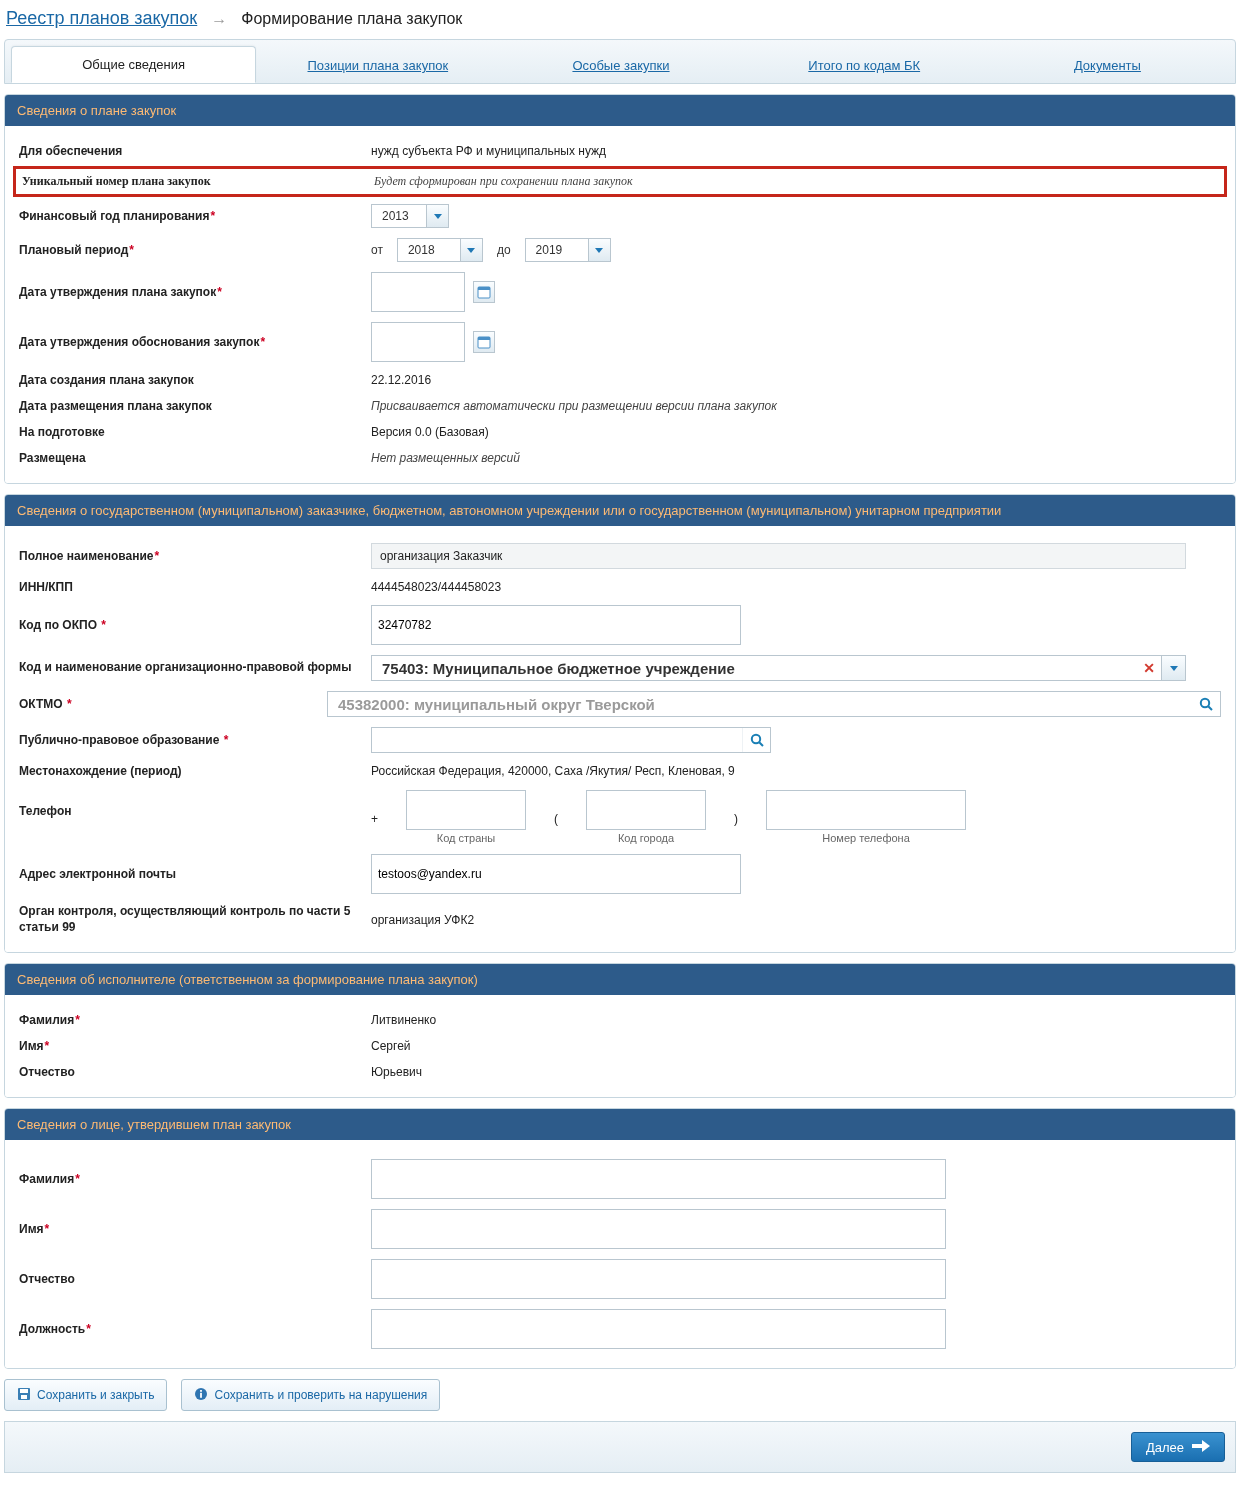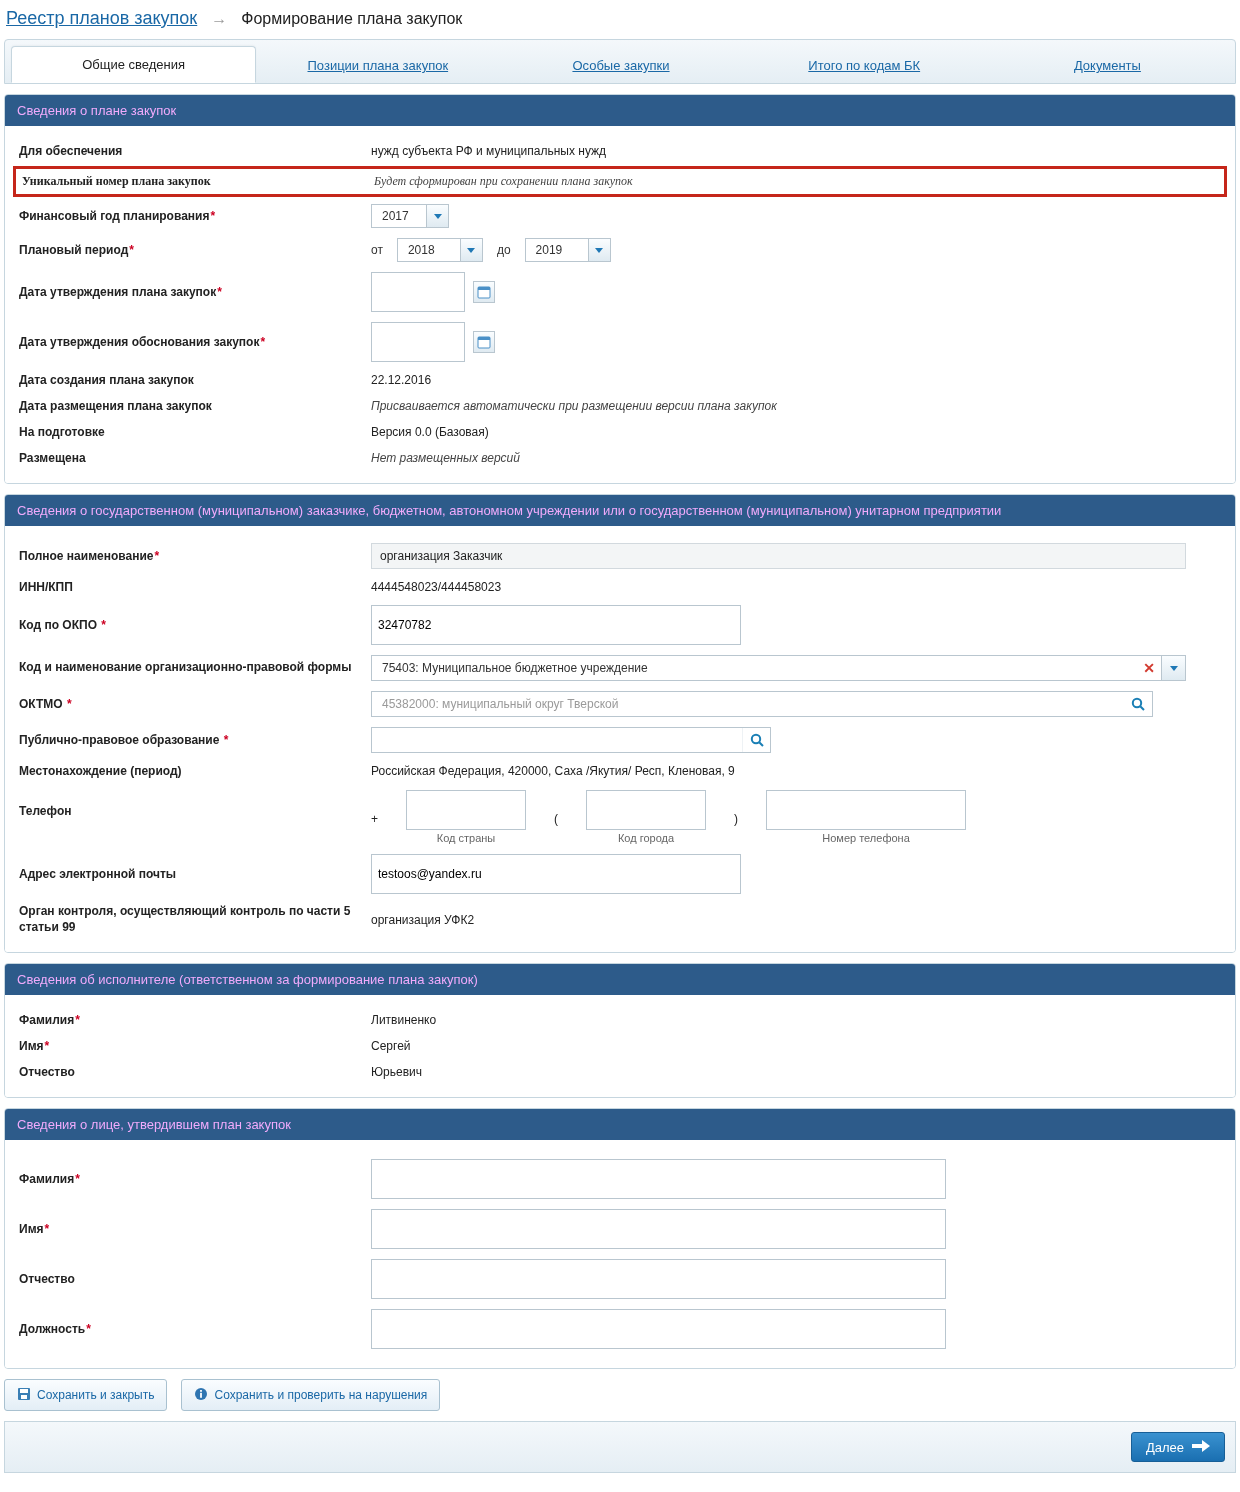--- a/index.html
+++ b/index.html
@@ -58,21 +58,21 @@
     box-shadow: 0 -1px 2px rgba(0,0,0,0.04);
   }
   .panel {
     border: 1px solid #c6d6df;
     border-radius: 4px;
     margin-top: 10px;
     overflow: hidden;
   }
   .panel-header {
     background: #2d5b8a;
-    color: #f0abfc;
+    color: #fdba74;
     padding: 8px 12px;
     font-size: 13px;
   }
   .panel-body { background: #fff; padding: 12px 14px; }
   .panel-body-light { background: #fff; padding: 14px 14px; }
   .row {
     display: flex;
     align-items: center;
     padding: 5px 0;
     min-height: 26px;
@@ -158,21 +158,21 @@
   .combo-wide {
     flex: 1;
     height: 26px;
     display:flex;
     align-items:stretch;
     border: 1px solid #b9c6cf;
     background: #fff;
   }
   .combo-wide-text {
     flex:1; padding: 0 10px; display:flex; align-items:center;
-    font-size:12px; color:#333;
+    font-size:15px; color:#333;font-weight:bold;
   }
   .combo-wide .placeholder { color:#9a9a9a; }
   .combo-wide-close {
     width: 24px; display:flex; align-items:center; justify-content:center;
     color:#d23a2f; font-weight:bold; font-size:14px; cursor:pointer;
   }
   .combo-wide-btn {
     width: 24px;
     background: linear-gradient(#fafdff,#dfeaf1);
     border-left: 1px solid #b9c6cf;
@@ -258,21 +258,21 @@
         <div class="lbl">Уникальный номер плана закупок</div>
         <div class="val val-italic">Будет сформирован при сохранении плана закупок</div>
       </div>
 
       <div class="row row-tall">
         <div class="lbl">
           <span>Финансовый год планирования</span><span class="req">*</span>
         </div>
         <div class="val">
           <div class="combo">
-            <div class="combo-text">2017</div>
+            <div class="combo-text">2013</div>
             <div class="combo-btn">
               <svg viewBox="0 0 10 10">
                   <polygon points="1,3 9,3 5,8" fill="#1f78b5"></polygon>
                 </svg>
             </div>
           </div>
         </div>
       </div>
 
       <div class="row row-tall">
@@ -392,21 +392,21 @@
             </div>
           </div>
         </div>
       </div>
 
       <div class="row row-tall">
         <div class="lbl">
           <span>ОКТМО</span><span class="req"> *</span>
         </div>
         <div class="val">
-          <div class="combo-wide" style="width:782px; flex:0 0 auto;">
+          <div class="combo-wide" style="width:894px; flex:0 0 auto;">
             <div class="combo-wide-text placeholder">45382000: муниципальный округ Тверской</div>
             <div class="combo-wide-search">
               <svg viewBox="0 0 14 14">
                   <circle cx="6" cy="6" r="4.2" fill="none" stroke="#1a7fb5" stroke-width="2"></circle>
                   <line x1="9.2" y1="9.2" x2="13" y2="13" stroke="#1a7fb5" stroke-width="2"></line>
                 </svg>
             </div>
           </div>
         </div>
       </div>

